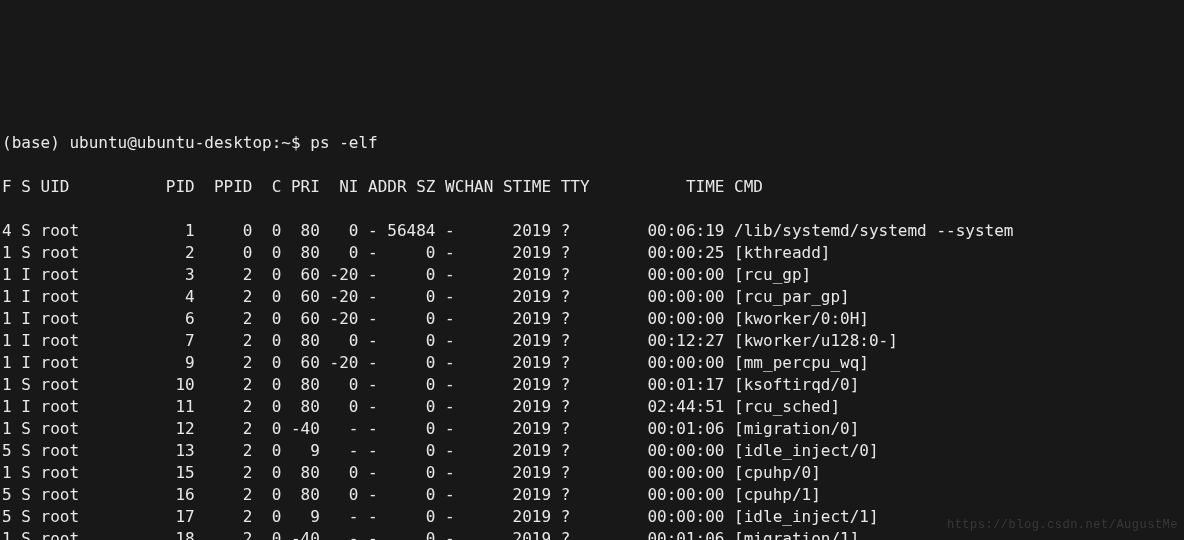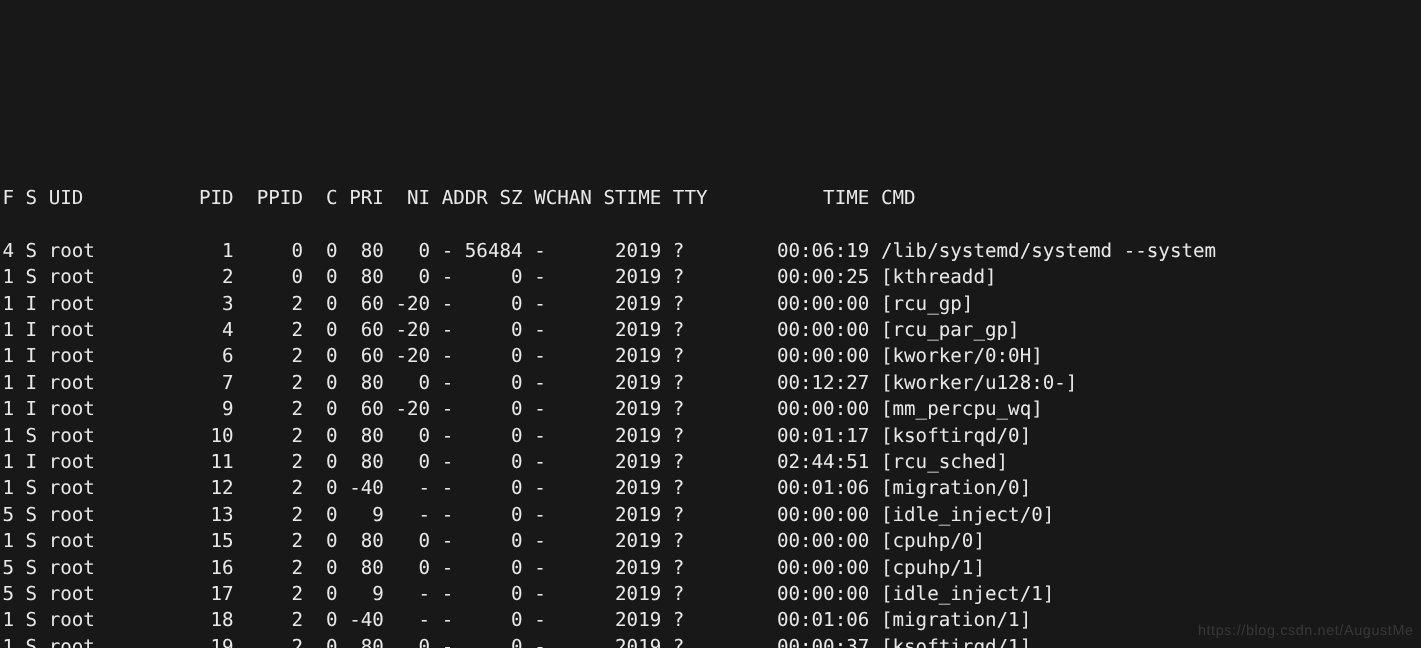--- a/index.html
+++ b/index.html
@@ -17,30 +17,31 @@
   }
   .term {
     padding: 0 2px;
   }
   .watermark {
     position: absolute;
     right: 6px;
     bottom: 4px;
     color: rgba(200,200,200,0.18);
     font-size: 12px;
-    font-family: Liberation Sans, sans-serif;
+    font-family: Liberation Mono, monospace;
     letter-spacing: 0.5px;
   }
 </style>
 </head>
 <body>
 
 
 
 <div class="term">
+<span>(base) ubuntu@ubuntu-desktop:~$ ps -elf</span>
 <span id="header-line">
 F S UID          PID  PPID  C PRI  NI ADDR SZ WCHAN STIME TTY          TIME CMD</span>
 <span id="rows-container">
 4 S root           1     0  0  80   0 - 56484 -      2019 ?        00:06:19 /lib/systemd/systemd --system
 1 S root           2     0  0  80   0 -     0 -      2019 ?        00:00:25 [kthreadd]
 1 I root           3     2  0  60 -20 -     0 -      2019 ?        00:00:00 [rcu_gp]
 1 I root           4     2  0  60 -20 -     0 -      2019 ?        00:00:00 [rcu_par_gp]
 1 I root           6     2  0  60 -20 -     0 -      2019 ?        00:00:00 [kworker/0:0H]
 1 I root           7     2  0  80   0 -     0 -      2019 ?        00:12:27 [kworker/u128:0-]
 1 I root           9     2  0  60 -20 -     0 -      2019 ?        00:00:00 [mm_percpu_wq]

